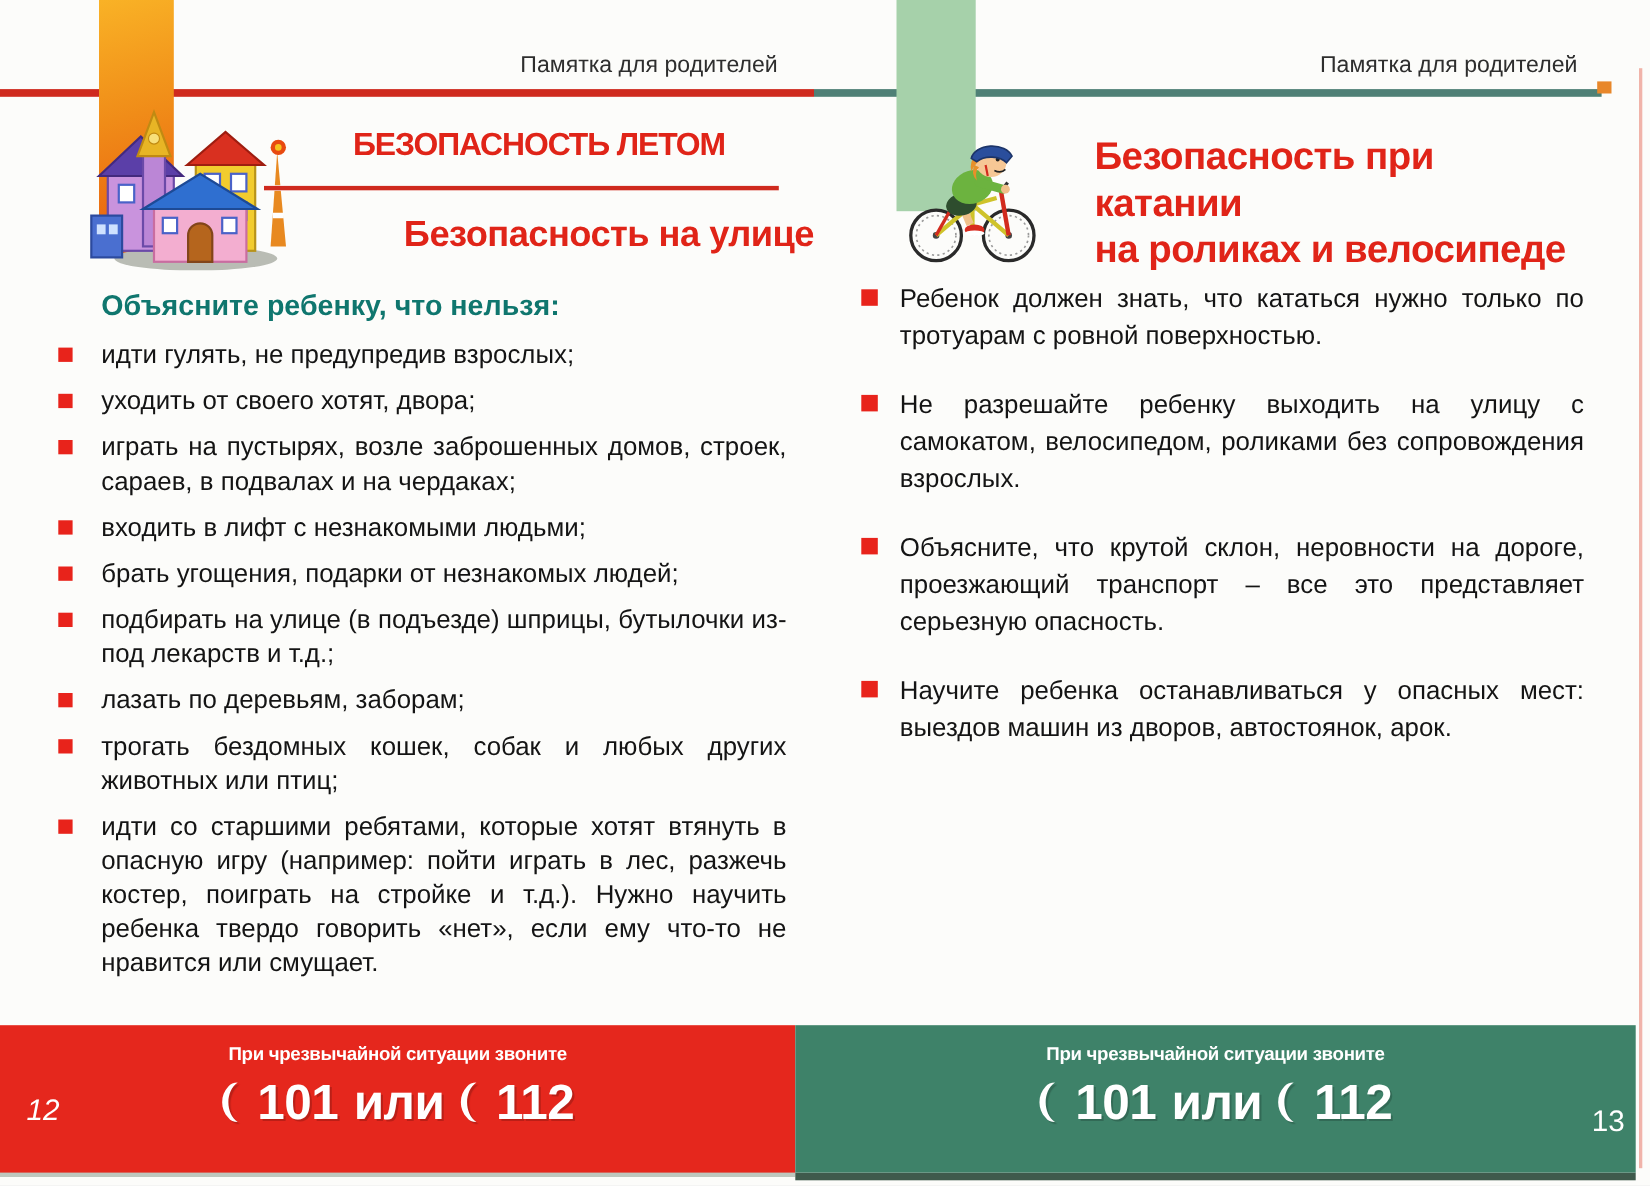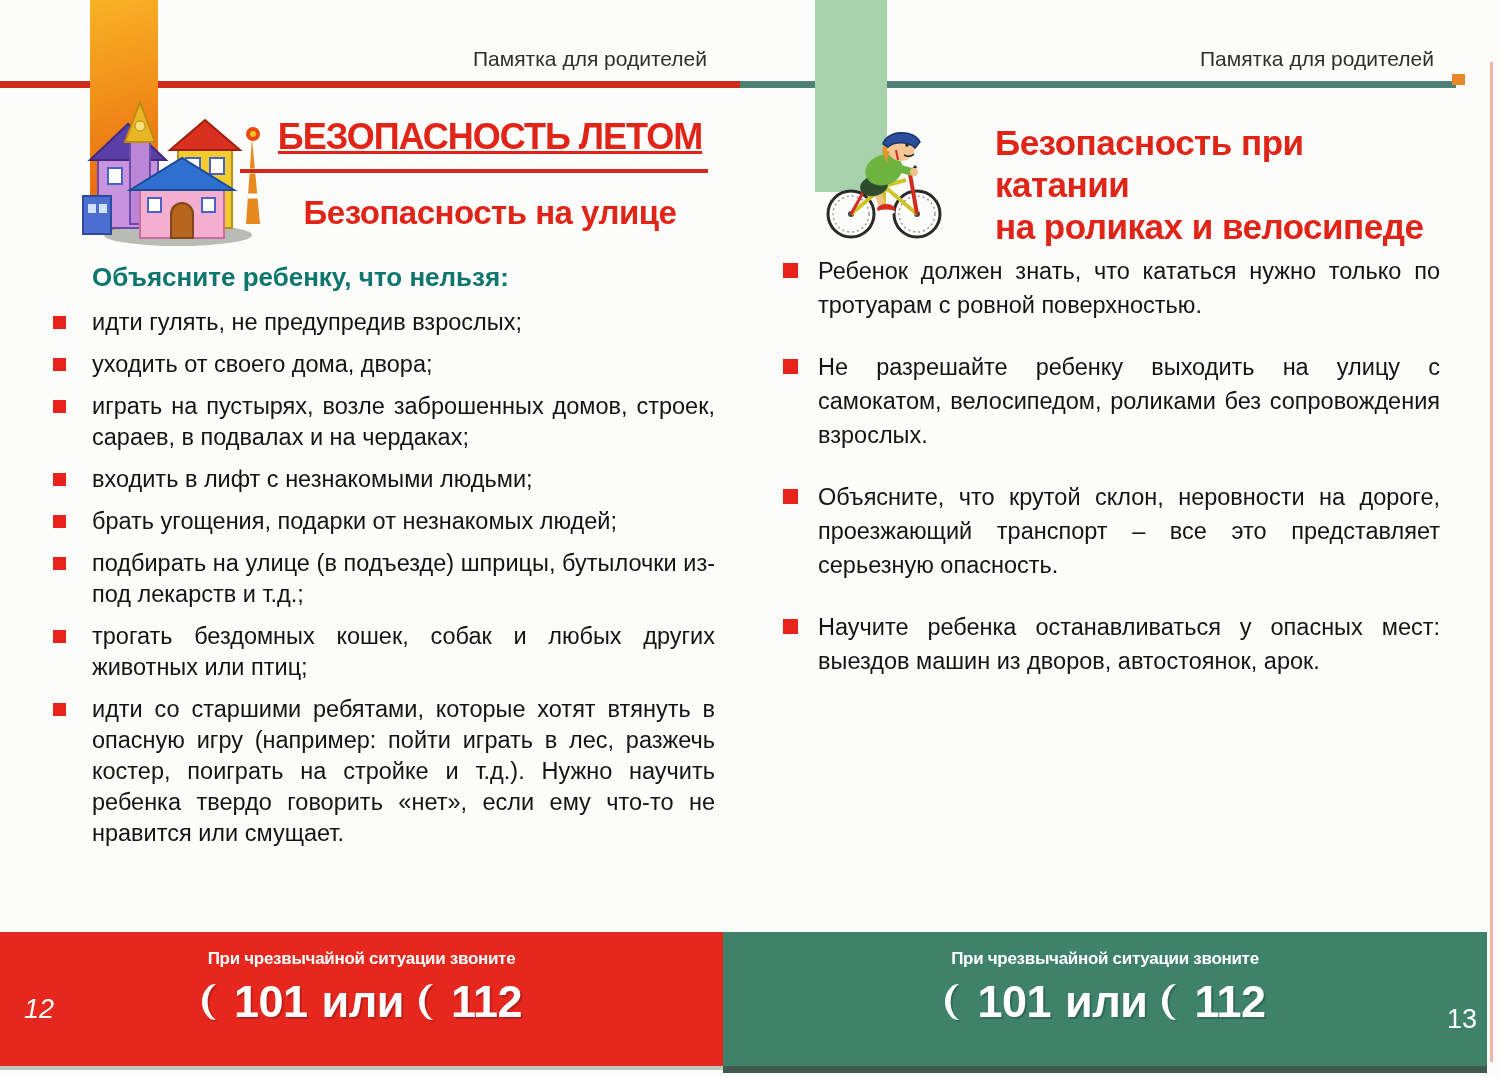--- a/index.html
+++ b/index.html
@@ -17,25 +17,25 @@
   .rule-green{left:740px;width:716px;background:#4f8076;}
   .corner-mark{position:absolute;left:1452px;top:74px;width:13px;height:11px;background:#e8872a;}
   .edge-line{position:absolute;left:1490px;top:62px;width:3px;height:1000px;background:#f0b3a9;}
   .band{position:absolute;top:0;z-index:2;}
   .band-orange{left:90px;width:68px;height:231px;background:linear-gradient(165deg,#f9b226 0%,#f08c18 45%,#e85a0e 100%);}
   .band-green{left:815px;width:72px;height:192px;background:#a6d1aa;}
   .illus{position:absolute;z-index:3;}
   
   .title-left{
     position:absolute;left:240px;top:116px;width:500px;text-align:center;z-index:4;
-    font-size:36px;font-weight:bold;letter-spacing:-1px;color:#e02418;white-space:nowrap;text-decoration:underline;
+    font-size:29px;font-weight:bold;letter-spacing:-1px;color:#e02418;white-space:nowrap;
   }
   .title-underline{position:absolute;left:240px;top:169px;width:468px;height:4px;background:#cf2a1e;z-index:4;}
   .subtitle-left{
-    position:absolute;left:240px;top:194px;width:500px;text-align:center;z-index:4;
+    position:absolute;left:240px;top:194px;width:500px;text-align:right;z-index:4;
     font-size:33px;font-weight:bold;letter-spacing:-0.5px;color:#e02418;white-space:nowrap;
   }
   .title-right{
     position:absolute;left:995px;top:122px;width:450px;z-index:4;
     font-size:35px;font-weight:bold;line-height:42px;letter-spacing:-0.5px;color:#e02418;
   }
   
   .list{position:absolute;}
   .list-left{left:53px;top:262px;width:662px;}
   .list-right{left:783px;top:254px;width:657px;}
@@ -171,21 +171,21 @@
   <div class="list list-left">
     <div class="list-heading">Объясните ребенку, что нельзя:</div>
 
       <div class="item">
         <span class="bullet"></span>
         <span class="item-text">идти гулять, не предупредив взрослых;</span>
       </div>
 
       <div class="item">
         <span class="bullet"></span>
-        <span class="item-text">уходить от своего дома, двора;</span>
+        <span class="item-text">уходить от своего хотят, двора;</span>
       </div>
 
       <div class="item">
         <span class="bullet"></span>
         <span class="item-text">играть на пустырях, возле заброшенных домов, строек, сараев, в подвалах и на чердаках;</span>
       </div>
 
       <div class="item">
         <span class="bullet"></span>
         <span class="item-text">входить в лифт с незнакомыми людьми;</span>
@@ -194,20 +194,24 @@
       <div class="item">
         <span class="bullet"></span>
         <span class="item-text">брать угощения, подарки от незнакомых людей;</span>
       </div>
 
       <div class="item">
         <span class="bullet"></span>
         <span class="item-text">подбирать на улице (в подъезде) шприцы, бутылочки из-под лекарств и т.д.;</span>
       </div>
 
+      <div class="item">
+        <span class="bullet"></span>
+        <span class="item-text">лазать по деревьям, заборам;</span>
+      </div>
 
       <div class="item">
         <span class="bullet"></span>
         <span class="item-text">трогать бездомных кошек, собак и любых других животных или птиц;</span>
       </div>
 
       <div class="item">
         <span class="bullet"></span>
         <span class="item-text">идти со старшими ребятами, которые хотят втянуть в опасную игру (например: пойти играть в лес, разжечь костер, поиграть на стройке и т.д.). Нужно научить ребенка твердо говорить «нет», если ему что-то не нравится или смущает.</span>
       </div>

